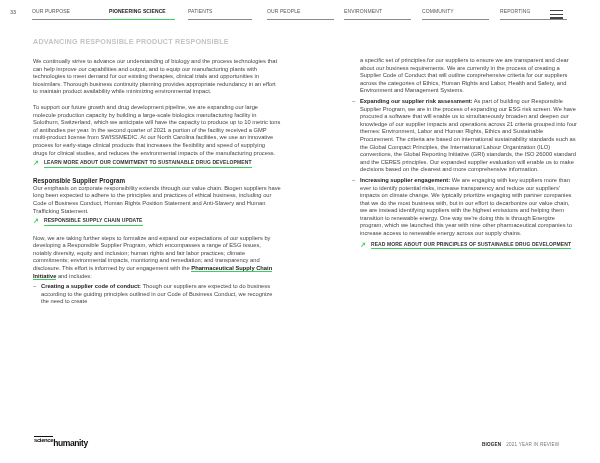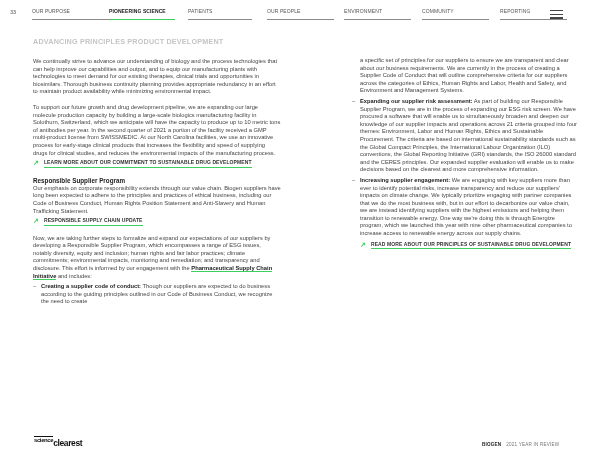--- a/index.html
+++ b/index.html
@@ -48,21 +48,21 @@
   <a class="nav-item" style="left:312px;width:67px">ENVIRONMENT</a>
   <a class="nav-item" style="left:390px;width:67px">COMMUNITY</a>
   <a class="nav-item" style="left:468px;width:67px">REPORTING</a>
 </div>
 <div class="hamb">
     <span></span>
     <span></span>
     <span></span>
   </div>
 
-<div class="section-title">ADVANCING PRINCIPLES PRODUCT DEVELOPMENT</div>
+<div class="section-title">ADVANCING RESPONSIBLE PRODUCT RESPONSIBLE</div>
 
 <div class="col left">
   <p>We continually strive to advance our understanding of biology and the process technologies that can help improve our capabilities and output, and to equip our manufacturing plants with technologies to meet demand for our existing therapies, clinical trials and opportunities in biosimilars. Thorough business continuity planning provides appropriate redundancy in an effort to maintain product availability while minimizing environmental impact.</p>
   <p style="margin-bottom:2px">To support our future growth and drug development pipeline, we are expanding our large molecule production capacity by building a large-scale biologics manufacturing facility in Solothurn, Switzerland, which we anticipate will have the capacity to produce up to 10 metric tons of antibodies per year. In the second quarter of 2021 a portion of the facility received a GMP multi-product license from SWISSMEDIC. At our North Carolina facilities, we use an innovative process for early-stage clinical products that increases the flexibility and speed of supplying drugs for clinical studies, and reduces the environmental impacts of the manufacturing process.</p>
   <div class="link">
     <span class="arrow">↗</span>
     <span class="lt">LEARN MORE ABOUT OUR COMMITMENT TO SUSTAINABLE DRUG DEVELOPMENT</span>
   </div>
   <h3>Responsible Supplier Program</h3>
   <p style="margin-bottom:2px">Our emphasis on corporate responsibility extends through our value chain. Biogen suppliers have long been expected to adhere to the principles and practices of ethical business, including our Code of Business Conduct, Human Rights Position Statement and Anti-Slavery and Human Trafficking Statement.</p>
@@ -81,14 +81,14 @@
   <ul>
     <li><b>Expanding our supplier risk assessment:</b><span> As part of building our Responsible Supplier Program, we are in the process of expanding our ESG risk screen. We have procured a software that will enable us to simultaneously broaden and deepen our knowledge of our supplier impacts and operations across 21 criteria grouped into four themes: Environment, Labor and Human Rights, Ethics and Sustainable Procurement. The criteria are based on international sustainability standards such as the Global Compact Principles, the International Labour Organization (ILO) conventions, the Global Reporting Initiative (GRI) standards, the ISO 26000 standard and the CERES principles. Our expanded supplier evaluation will enable us to make decisions based on the clearest and more comprehensive information.</span></li>
     <li><b>Increasing supplier engagement:</b><span> We are engaging with key suppliers more than ever to identify potential risks, increase transparency and reduce our suppliers' impacts on climate change. We typically prioritize engaging with partner companies that we do the most business with, but in our effort to decarbonize our value chain, we are instead identifying suppliers with the highest emissions and helping them transition to renewable energy. One way we're doing this is through Energize program, which we launched this year with nine other pharmaceutical companies to increase access to renewable energy across our supply chains.</span></li>
   </ul>
   <div class="link cont">
     <span class="arrow">↗</span>
     <span class="lt">READ MORE ABOUT OUR PRINCIPLES OF SUSTAINABLE DRUG DEVELOPMENT</span>
   </div>
 </div>
 
-<div class="footer-logo"><span class="sm">science</span><span>clearest</span></div>
+<div class="footer-logo"><span class="sm">science</span><span>humanity</span></div>
 <div class="footer-right"><b>BIOGEN</b><span>2021 YEAR IN REVIEW</span></div>
 
 </body></html>

